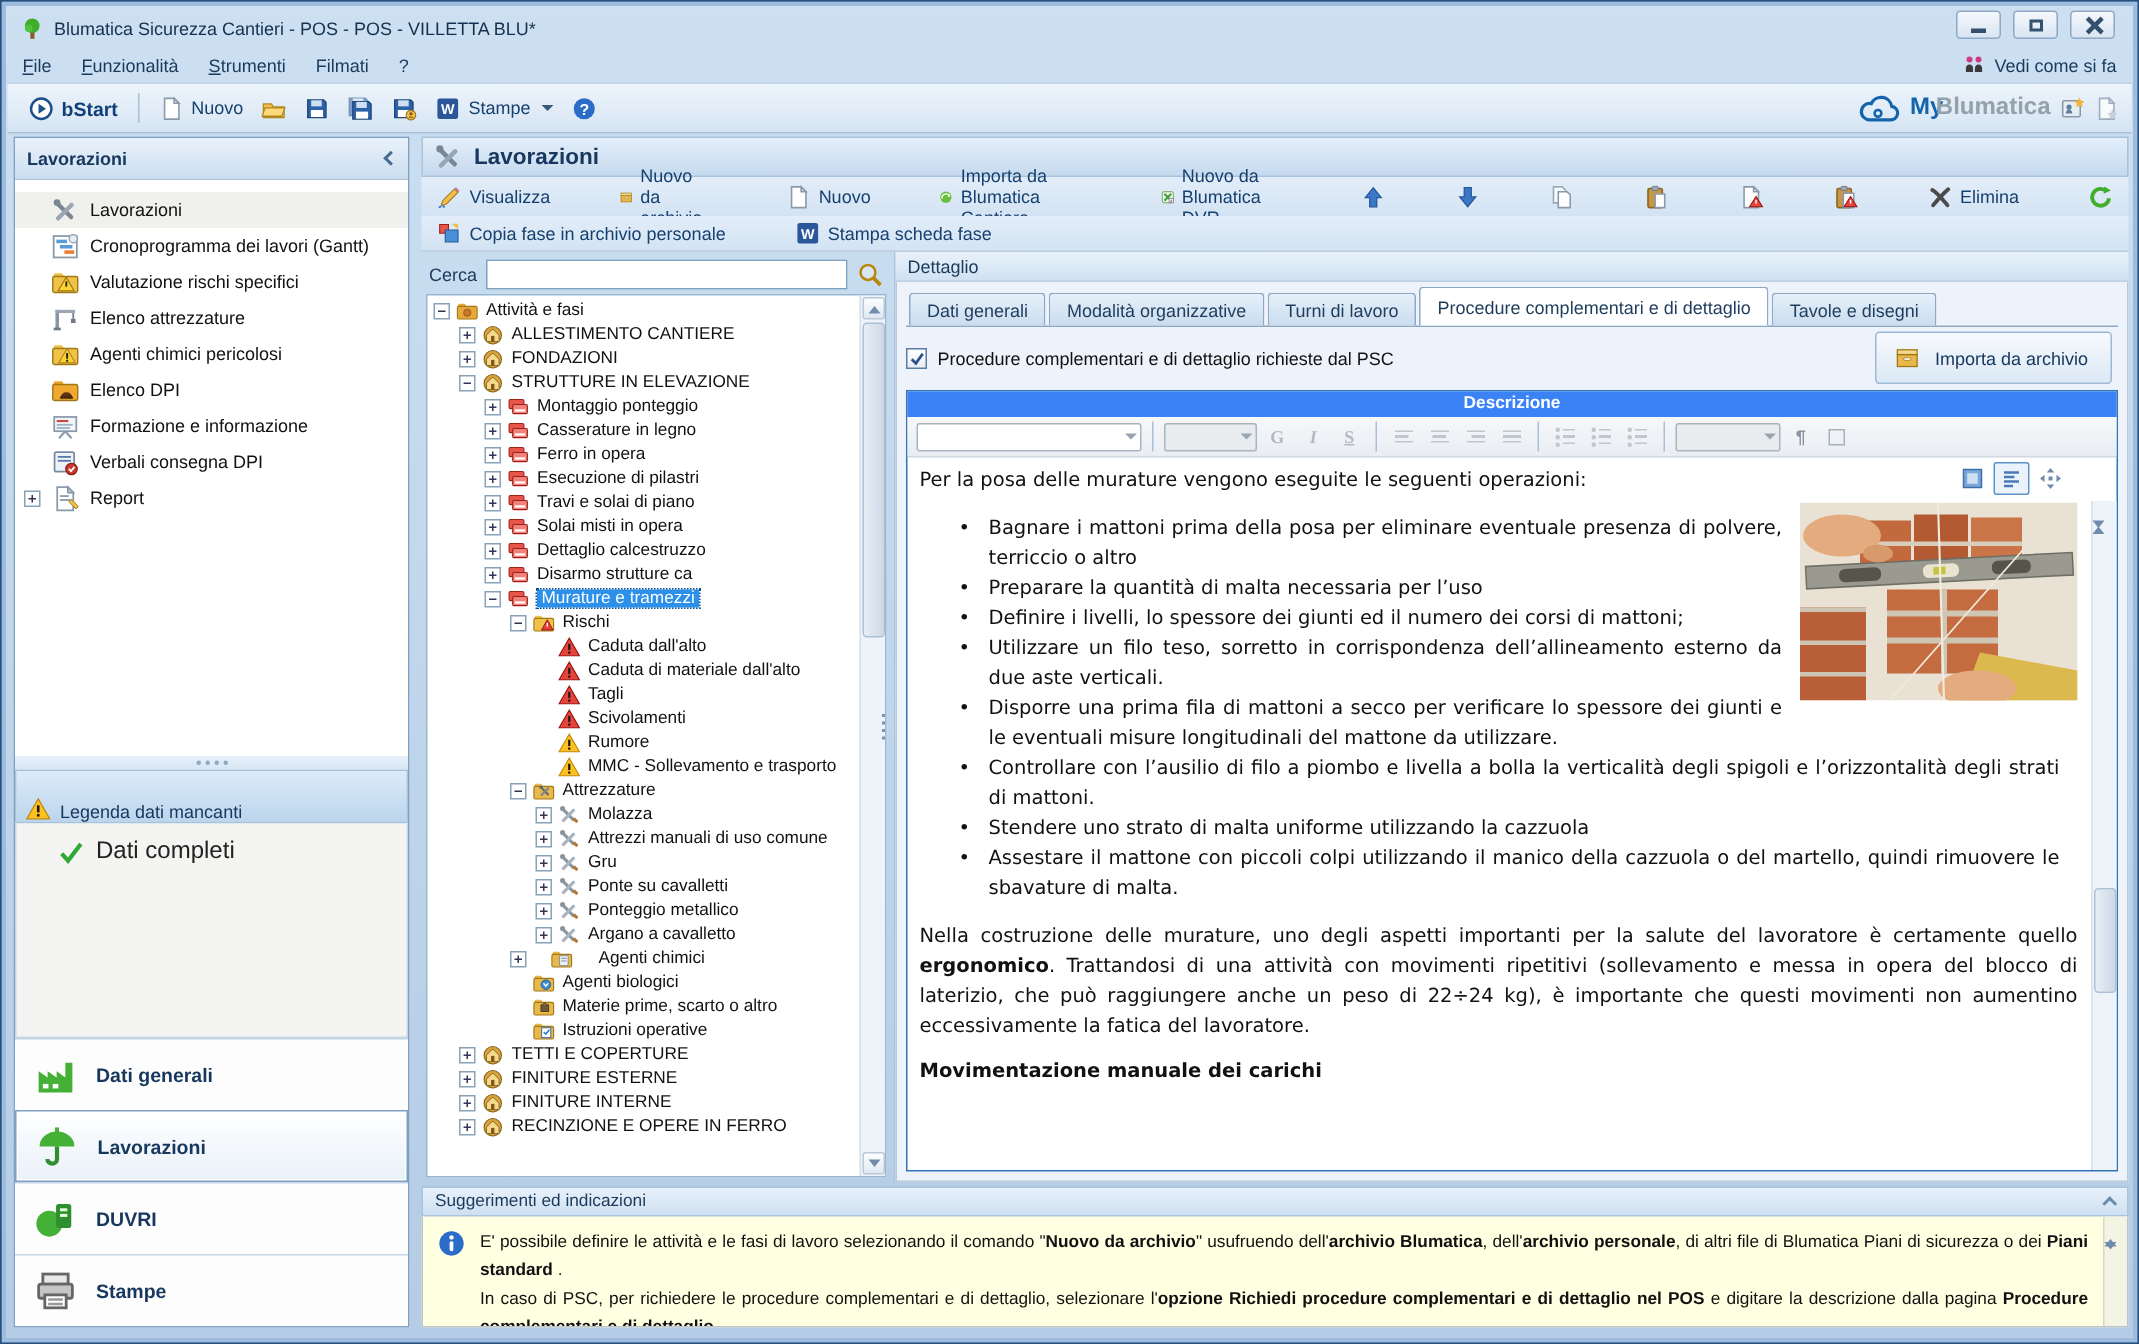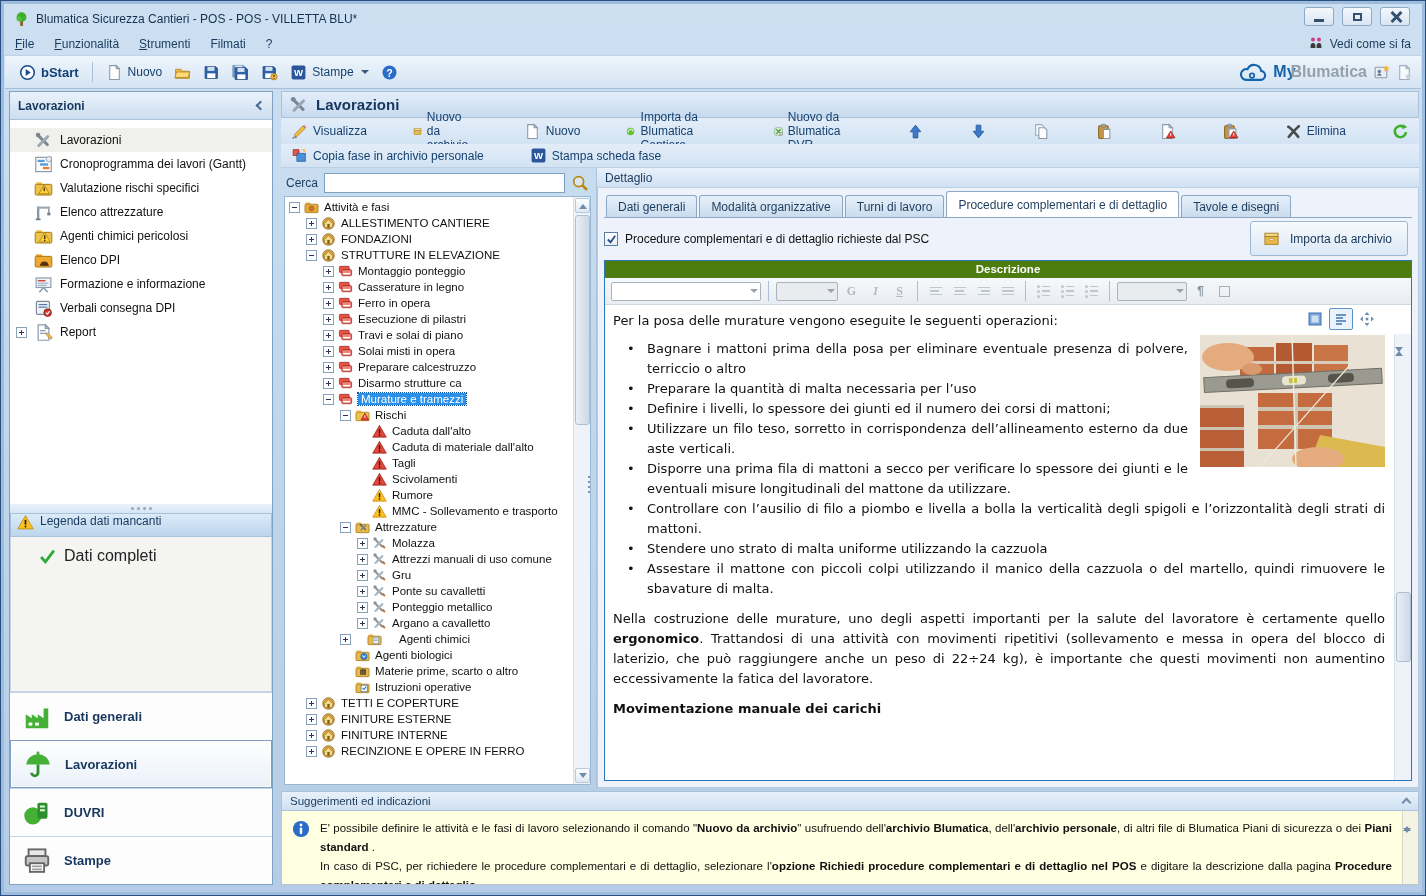--- a/index.html
+++ b/index.html
@@ -51,21 +51,21 @@
   .panel-head { height:28px; background:linear-gradient(#eaf2fb,#cbdef0); border-bottom:1px solid #aac2da;
     display:flex; align-items:center; padding:0 8px; font-size:12px; font-weight:bold; color:#17375e; }
   .chev-left { margin-left:auto; width:7px; height:7px; border-left:2px solid #476b91; border-bottom:2px solid #476b91; transform:rotate(45deg); }
   .s-list { height:384px; padding-top:8px; }
   .s-item { height:24px; display:flex; align-items:center; gap:7px; padding-left:24px; font-size:12px; color:#111; }
   .s-item.hl { background:#f0f0ec; }
   .s-item .icn20 { width:19px; height:19px; } .icn20 svg{ width:100%;height:100%; }
   .s-item .exp { width:11px; height:11px; margin-left:-18px; margin-right:0px; }
   .splitdots { height:9px; display:flex; align-items:center; justify-content:center; gap:3px; background:linear-gradient(#e9f1fa,#d7e6f4); }
   .splitdots i { width:3px; height:3px; background:#8fa9c4; border-radius:50%; }
-  .legend-head { height:24px; background:linear-gradient(#dcebf9,#bcd5ec); border:1px solid #a8c2dc; display:flex; align-items:flex-start; gap:6px; padding:0 6px; font-size:12px; color:#17375e; }
+  .legend-head { height:36px; background:linear-gradient(#dcebf9,#bcd5ec); border:1px solid #a8c2dc; display:flex; align-items:flex-end; gap:6px; padding:0 6px; font-size:12px; color:#17375e; }
   .legend-body { flex:1; background:#f4f4f2; border:1px solid #c8d6e4; border-top:none; padding:10px 0 0 28px; }
   .legend-item { display:flex; align-items:center; gap:8px; font-size:16px; color:#222; }
   .navbtn { height:48px; border-top:1px solid #c4d4e6; display:flex; align-items:center; gap:12px; padding-left:12px; background:#fdfdfd; }
   .navbtn .icn28 { width:30px; height:30px; } .icn28 svg{width:100%;height:100%;}
   .navbtn .nlabel { font-weight:bold; font-size:13px; color:#17375e; }
   .navbtn.sel { border:1px solid #7da0c4; background:linear-gradient(#ffffff,#e9f1f9); box-shadow:inset 0 0 0 1px #fff; }
 
   .main { position:absolute; left:280px; top:90px; right:6px; bottom:10px; display:flex; flex-direction:column; }
   .m-header { height:27px; background:linear-gradient(#e4eefa,#c6daee); border:1px solid #aac2da; display:flex; align-items:center; gap:7px; padding:0 7px; }
   .m-header .t { font-size:15px; font-weight:bold; color:#17375e; }
@@ -101,42 +101,42 @@
   .d-inner { flex:1; background:#eef3fb; border:1px solid #b7cbdf; border-top:none; display:flex; flex-direction:column; padding:4px 6px 6px 6px; min-height:0;}
   .tabs { display:flex; align-items:flex-end; height:26px; border-bottom:1px solid #8ca8c4; padding-left:2px; }
   .tab { padding:4px 11px; font-size:12px; color:#1e3c5c; border:1px solid #8ca8c4; border-bottom:none; border-radius:3px 3px 0 0; background:linear-gradient(#e7f0fa,#c9dcee); margin-right:2px; height:22px; }
   .tab.active { background:#fff; height:26px; padding-top:6px; position:relative; z-index:2; }
   .check-row { height:42px; display:flex; align-items:center; gap:7px; font-size:12px; color:#111; position:relative; }
   .checkbox { width:14px; height:14px; border:1px solid #5a7da2; background:linear-gradient(#fefefe,#e9eef4); display:flex; align-items:center; justify-content:center; }
   .checkbox svg { width:11px; height:11px; }
   .import-btn { position:absolute; right:4px; top:3px; width:158px; height:35px; border:1px solid #9db8d4; border-radius:3px;
     background:linear-gradient(#f7fafd,#dbe8f5); display:flex; align-items:center; gap:10px; padding-left:12px; font-size:12px; color:#16355a; }
   .editor { flex:1; display:flex; flex-direction:column; border:1px solid #2f74b5; background:#fff; min-height:0; }
-  .e-title { height:17px; background:#4d7c0f; color:#fff; font-weight:bold; font-size:11.5px; text-align:center; line-height:17px; }
+  .e-title { height:17px; background:#3b82f6; color:#fff; font-weight:bold; font-size:11.5px; text-align:center; line-height:17px; }
   .e-toolbar { height:27px; background:linear-gradient(#f6f8fa,#e9edf2); border-bottom:1px solid #d0d8e0; display:flex; align-items:center; gap:3px; padding:0 6px; }
   .e-sel { height:19px; border:1px solid #aab4bf; background:#fff; position:relative; border-radius:2px;}
   .e-sel.dis { background:#e9ecef; }
   .e-sel .da { position:absolute; right:2px; top:6px; width:0; height:0; border:4px solid transparent; border-top-color:#98a4b0; }
   .e-btn { width:21px; height:19px; display:flex; align-items:center; justify-content:center; font-size:12px; color:#b3b9c0; border-radius:2px; }
   .e-btn.txt { font-family:"Liberation Serif",serif; font-weight:bold; }
   .ico-lines { display:inline-block; width:12px; }
   .ico-lines i { display:block; height:1.6px; background:#c0c6cd; margin:2px 0; }
   .ico-lines i:nth-child(2){ width:75%; } .ico-lines.c i{margin-left:auto;margin-right:auto;} .ico-lines.r i{margin-left:auto;}
   .ico-list { display:flex; gap:2px; width:13px; }
   .ico-list .dots i{display:block;width:3px;height:3px;background:#c0c6cd;margin:2px 0;border-radius:50%;}
   .ico-list .bars i{display:block;width:8px;height:1.6px;background:#c0c6cd;margin:3px 0;}
   .e-content { flex:1; position:relative; overflow:hidden; padding:6px 26px 0 8px;
     font-family:"DejaVu Sans",sans-serif; font-size:13px; color:#111; text-align:justify; line-height:20px; }
   .view-icons { position:absolute; right:32px; top:3px; display:flex; gap:2px; background:#fff; z-index:5; }
   .vico { width:24px; height:22px; display:flex; align-items:center; justify-content:center; border:1px solid transparent; border-radius:2px;}
   .vico.active { border-color:#5b93c8; background:#eaf3fc; }
   .vico svg { width:16px; height:16px; }
   .brick-img { float:right; width:185px; height:132px; margin:24px 0 6px 12px; }
   .brick-img svg { width:100%; height:100%; display:block; }
-  .e-content ul { list-style:none; margin:0; }
+  .e-content ul { list-style:none; margin:12px; }
   .e-content li { padding-left:34px; position:relative; }
   .e-content li:before { content:"•"; position:absolute; left:14px; }
   .para { margin-top:10px; }
   .h-bold { font-weight:bold; margin-top:10px; }
   .e-scroll { position:absolute; right:0; top:0; bottom:0; width:17px; background:#eef3f9; border-left:1px solid #d4e0ec; }
 
   .suggest { height:94px; display:flex; flex-direction:column; margin-top:3px; }
   .sg-head { height:20px; background:linear-gradient(#e8f1fb,#cfe0f1); border:1px solid #aac2da; font-size:11.5px; color:#1a3a5c; display:flex; align-items:center; padding:0 8px; }
   .sg-head .chev-up { margin-left:auto; width:7px; height:7px; border-left:2px solid #6f8cab; border-top:2px solid #6f8cab; transform:rotate(45deg); margin-top:3px;}
   .sg-body { flex:1; background:#ffffe1; border:1px solid #b9c4ce; border-top:none; position:relative; padding:8px 26px 0 38px; font-size:11.5px; line-height:19px; color:#111; text-align:justify; overflow:hidden;}
@@ -749,21 +749,21 @@
               </div>
               <div class="trow" style="padding-left: 36px;">
                 <span class="exp plus"></span>
                 <span class="icn16">
                   <svg viewBox="0 0 16 16" xmlns="http://www.w3.org/2000/svg">
                     <rect x="1.5" y="2.5" width="10.5" height="6.5" rx="1" fill="#e8554a" stroke="#a02018" stroke-width="0.8"></rect>
                     <rect x="4" y="6" width="10.5" height="6.5" rx="1" fill="#f08078" stroke="#a02018" stroke-width="0.8"></rect>
                     <rect x="5.5" y="9.5" width="7.5" height="1.6" fill="#fff"></rect>
                   </svg>
                 </span>
-                <span class="tlabel">Preparare calcestruzzo</span>
+                <span class="tlabel">Dettaglio calcestruzzo</span>
               </div>
               <div class="trow" style="padding-left: 36px;">
                 <span class="exp plus"></span>
                 <span class="icn16">
                   <svg viewBox="0 0 16 16" xmlns="http://www.w3.org/2000/svg">
                     <rect x="1.5" y="2.5" width="10.5" height="6.5" rx="1" fill="#e8554a" stroke="#a02018" stroke-width="0.8"></rect>
                     <rect x="4" y="6" width="10.5" height="6.5" rx="1" fill="#f08078" stroke="#a02018" stroke-width="0.8"></rect>
                     <rect x="5.5" y="9.5" width="7.5" height="1.6" fill="#fff"></rect>
                   </svg>
                 </span>

